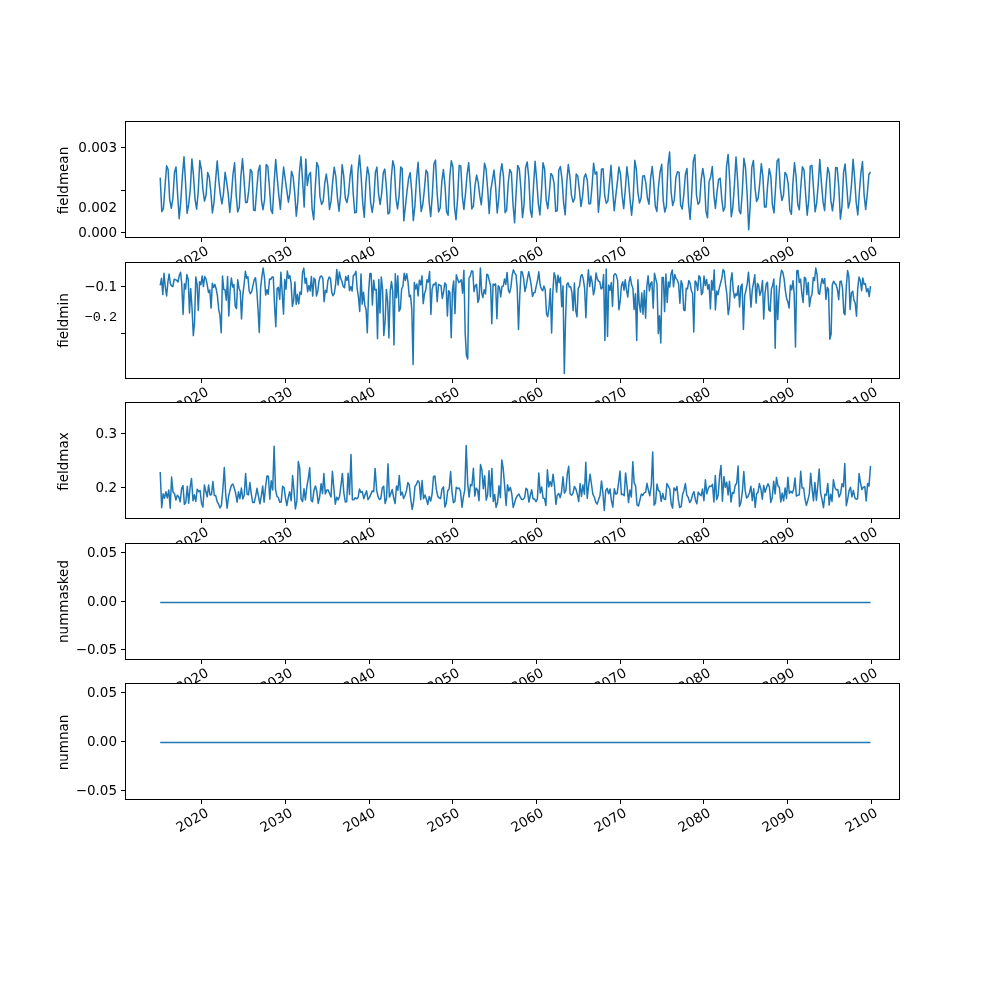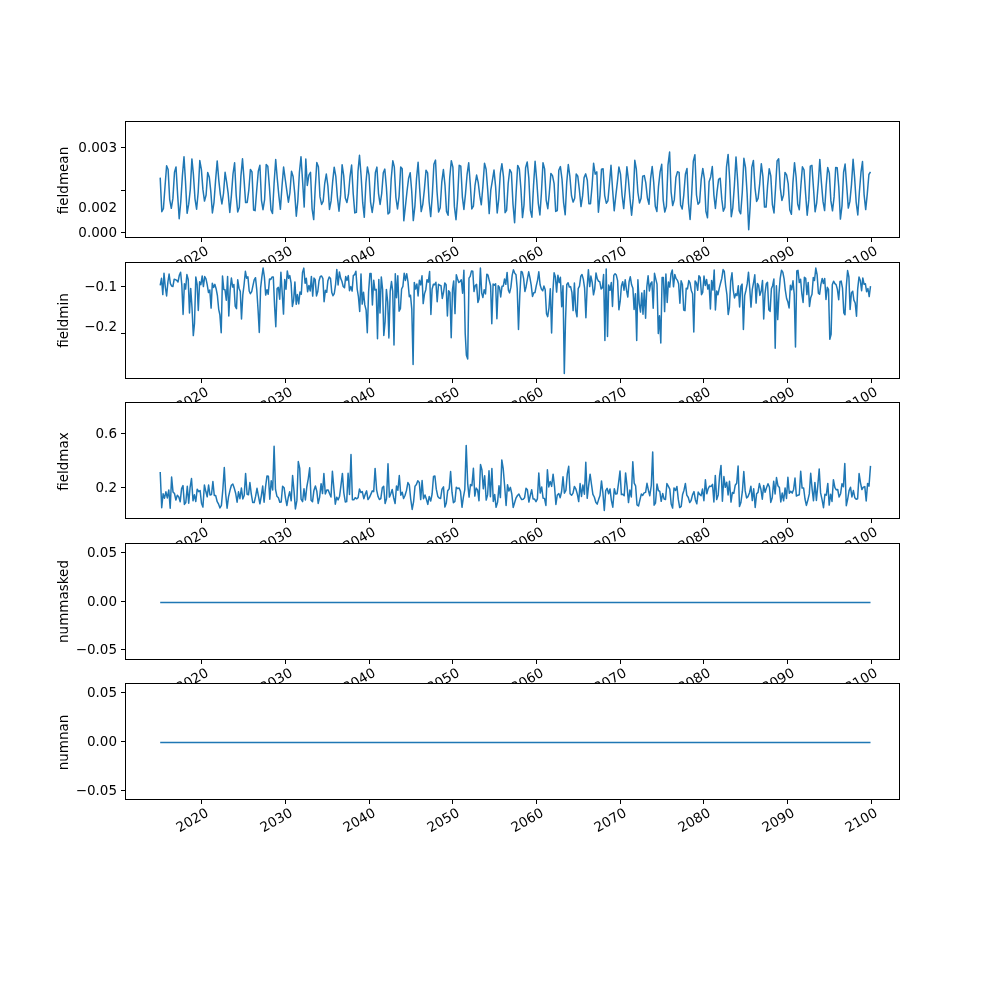--- a/index.html
+++ b/index.html
@@ -77,21 +77,21 @@
     </div>
 
   <div class="subplot" style="top: 261.5px; height: 117px;">
     <div class="ylabel" style="left: 4.5px; top: 51.5px;">fieldmin</div>
     <div class="plotbox">
         <svg width="775" height="117" viewBox="0 0 775 117">
           <polyline fill="none" stroke="#1f77b4" stroke-width="1.5" stroke-linejoin="round" points="34.2,22.4 35.5,15.3 36.8,31.6 38.0,10.3 39.3,24.0 40.6,32.9 41.9,19.0 43.1,11.0 44.4,20.7 45.7,23.1 46.9,23.5 48.2,16.2 49.5,16.6 50.7,17.3 52.0,19.0 53.3,12.3 54.6,9.3 55.8,21.8 57.1,51.4 58.4,20.7 59.6,26.1 60.9,11.6 62.2,16.4 63.5,50.0 64.7,25.4 66.0,44.5 67.3,72.6 68.5,60.5 69.8,13.9 71.1,21.3 72.3,47.4 73.6,18.8 74.9,21.7 76.2,12.9 77.4,23.6 78.7,13.6 80.0,15.8 81.2,21.7 82.5,29.6 83.8,27.0 85.1,45.1 86.3,20.3 87.6,24.4 88.9,21.4 90.1,25.7 91.4,32.5 92.7,46.3 93.9,51.9 95.2,69.7 96.5,13.1 97.8,26.5 99.0,26.8 100.3,37.2 101.6,13.5 102.8,52.9 104.1,27.5 105.4,15.0 106.7,24.1 107.9,21.5 109.2,43.1 110.5,45.6 111.7,16.7 113.0,25.2 114.3,28.6 115.5,56.0 116.8,32.2 118.1,21.5 119.4,8.3 120.6,15.2 121.9,13.8 123.2,28.0 124.4,30.7 125.7,28.6 127.0,22.3 128.2,16.9 129.5,14.7 130.8,27.2 132.1,47.5 133.3,69.4 134.6,25.2 135.9,13.6 137.1,5.1 138.4,14.0 139.7,32.1 141.0,26.7 142.2,31.3 143.5,16.1 144.8,16.4 146.0,14.0 147.3,14.0 148.6,43.1 149.8,63.8 151.1,25.6 152.4,24.4 153.7,36.2 154.9,9.2 156.2,29.8 157.5,51.1 158.7,16.4 160.0,26.2 161.3,7.9 162.6,15.3 163.8,12.6 165.1,20.2 166.4,43.4 167.6,37.6 168.9,18.9 170.2,41.3 171.4,31.6 172.7,40.8 174.0,28.9 175.3,31.3 176.5,9.5 177.8,5.1 179.1,20.3 180.3,15.3 181.6,28.8 182.9,22.5 184.2,27.9 185.4,13.4 186.7,33.1 188.0,15.1 189.2,16.8 190.5,32.9 191.8,28.5 193.0,18.0 194.3,13.5 195.6,13.0 196.9,15.7 198.1,38.7 199.4,27.3 200.7,29.3 201.9,17.7 203.2,13.9 204.5,15.4 205.8,29.6 207.0,32.7 208.3,30.5 209.6,21.3 210.8,6.4 212.1,22.0 213.4,8.9 214.6,15.1 215.9,18.3 217.2,23.5 218.5,24.8 219.7,13.5 221.0,17.4 222.3,12.6 223.5,27.8 224.8,23.6 226.1,28.1 227.3,12.7 228.6,11.7 229.9,8.3 231.2,26.1 232.4,33.5 233.7,48.5 235.0,10.9 236.2,41.1 237.5,29.2 238.8,41.9 240.1,47.0 241.3,69.8 242.6,28.8 243.9,10.6 245.1,10.5 246.4,42.0 247.7,17.2 248.9,27.1 250.2,26.3 251.5,75.8 252.8,16.4 254.0,50.0 255.3,13.9 256.6,26.7 257.8,72.4 259.1,58.7 260.4,26.4 261.7,39.0 262.9,74.9 264.2,28.3 265.5,18.5 266.7,28.1 268.0,82.1 269.3,10.8 270.5,34.8 271.8,12.8 273.1,48.2 274.4,45.7 275.6,26.0 276.9,23.3 278.2,10.2 279.4,17.4 280.7,10.7 282.0,18.9 283.3,33.8 284.5,32.2 285.8,46.4 287.1,101.5 288.3,19.5 289.6,26.1 290.9,21.0 292.1,32.9 293.4,17.3 294.7,21.9 296.0,12.8 297.2,40.6 298.5,30.9 299.8,26.7 301.0,16.7 302.3,19.1 303.6,8.6 304.9,51.4 306.1,26.3 307.4,21.3 308.7,21.8 309.9,19.3 311.2,38.8 312.5,21.2 313.7,22.3 315.0,22.7 316.3,35.4 317.6,29.0 318.8,19.9 320.1,21.6 321.4,52.9 322.6,27.7 323.9,29.5 325.2,74.7 326.5,26.4 327.7,17.9 329.0,50.6 330.3,11.8 331.5,15.7 332.8,19.5 334.1,18.5 335.3,16.8 336.6,30.2 337.9,7.2 339.2,70.2 340.4,92.3 341.7,95.9 343.0,15.2 344.2,13.4 345.5,7.9 346.8,8.3 348.0,28.5 349.3,22.5 350.6,21.4 351.9,39.4 353.1,35.7 354.4,5.1 355.7,30.1 356.9,34.5 358.2,26.7 359.5,30.9 360.8,11.2 362.0,12.1 363.3,17.8 364.6,22.7 365.8,60.8 367.1,21.1 368.4,22.1 369.6,20.8 370.9,55.8 372.2,22.8 373.5,24.5 374.7,33.9 376.0,23.3 377.3,23.1 378.5,16.0 379.8,21.3 381.1,9.4 382.4,27.3 383.6,29.9 384.9,24.2 386.2,12.1 387.4,6.8 388.7,10.1 390.0,11.7 391.2,25.3 392.5,66.5 393.8,32.2 395.1,8.5 396.3,9.2 397.6,15.3 398.9,28.5 400.1,23.7 401.4,16.1 402.7,8.8 404.0,15.1 405.2,22.2 406.5,33.5 407.8,29.7 409.0,29.5 410.3,22.7 411.6,17.1 412.8,8.8 414.1,21.8 415.4,26.1 416.7,27.8 417.9,23.1 419.2,26.7 420.5,50.6 421.7,53.6 423.0,44.8 424.3,25.8 425.6,70.0 426.8,30.0 428.1,9.8 429.4,13.9 430.6,29.1 431.9,12.2 433.2,19.6 434.4,14.3 435.7,43.8 437.0,22.7 438.3,110.5 439.5,57.9 440.8,21.5 442.1,19.8 443.3,24.0 444.6,23.6 445.9,29.4 447.1,47.6 448.4,20.1 449.7,47.3 451.0,53.8 452.2,25.7 453.5,23.2 454.8,13.1 456.0,11.5 457.3,16.1 458.6,25.2 459.9,54.7 461.1,24.8 462.4,6.8 463.7,23.6 464.9,13.1 466.2,19.5 467.5,31.8 468.7,26.1 470.0,9.9 471.3,15.8 472.6,18.3 473.8,18.8 475.1,25.9 476.4,24.6 477.6,11.6 478.9,77.6 480.2,6.1 481.5,73.4 482.7,22.1 484.0,27.3 485.3,19.6 486.5,43.4 487.8,12.4 489.1,10.8 490.3,12.1 491.6,17.6 492.9,46.8 494.2,38.2 495.4,23.0 496.7,18.7 498.0,27.2 499.2,16.8 500.5,27.2 501.8,34.0 503.1,18.6 504.3,13.8 505.6,21.8 506.9,25.2 508.1,46.4 509.4,30.8 510.7,77.4 511.9,16.8 513.2,40.5 514.5,49.1 515.8,29.9 517.0,51.3 518.3,27.4 519.6,55.2 520.8,24.2 522.1,12.8 523.4,27.9 524.7,20.4 525.9,18.9 527.2,45.2 528.5,10.3 529.7,15.6 531.0,21.2 532.3,70.6 533.5,52.8 534.8,80.0 536.1,14.6 537.4,14.5 538.6,48.6 539.9,11.1 541.2,39.5 542.4,19.0 543.7,24.1 545.0,11.1 546.3,7.0 547.5,23.8 548.8,11.4 550.1,15.6 551.3,17.1 552.6,20.8 553.9,40.3 555.1,17.7 556.4,21.4 557.7,47.0 559.0,47.7 560.2,25.2 561.5,25.9 562.8,17.6 564.0,19.8 565.3,27.5 566.6,30.8 567.8,69.0 569.1,17.9 570.4,20.0 571.7,27.3 572.9,12.7 574.2,14.5 575.5,31.7 576.7,29.5 578.0,13.1 579.3,22.4 580.6,16.5 581.8,26.1 583.1,21.5 584.4,45.9 585.6,17.4 586.9,27.1 588.2,7.0 589.4,47.0 590.7,27.9 592.0,31.7 593.3,25.1 594.5,20.3 595.8,15.4 597.1,6.6 598.3,8.5 599.6,22.0 600.9,31.5 602.2,51.5 603.4,44.5 604.7,18.1 606.0,9.8 607.2,26.8 608.5,35.0 609.8,30.8 611.0,32.7 612.3,22.8 613.6,43.9 614.9,23.4 616.1,21.1 617.4,66.4 618.7,32.7 619.9,27.5 621.2,20.9 622.5,9.2 623.8,26.3 625.0,44.1 626.3,26.3 627.6,19.3 628.8,11.8 630.1,40.1 631.4,20.5 632.6,22.4 633.9,32.4 635.2,28.0 636.5,17.6 637.7,55.9 639.0,30.7 640.3,20.7 641.5,19.3 642.8,46.8 644.1,48.4 645.4,25.7 646.6,22.7 647.9,16.0 649.2,85.2 650.4,22.7 651.7,56.6 653.0,30.5 654.2,15.4 655.5,7.3 656.8,9.1 658.1,15.9 659.3,27.1 660.6,35.5 661.9,39.1 663.1,44.9 664.4,22.3 665.7,26.7 667.0,17.8 668.2,31.1 669.5,84.1 670.8,8.0 672.0,7.4 673.3,19.6 674.6,16.2 675.8,30.3 677.1,39.5 678.4,14.3 679.7,15.3 680.9,31.6 682.2,19.4 683.5,43.5 684.7,34.7 686.0,31.3 687.3,14.4 688.5,17.5 689.8,5.1 691.1,11.7 692.4,30.1 693.6,31.3 694.9,21.3 696.2,15.5 697.4,20.5 698.7,15.5 700.0,36.5 701.3,24.3 702.5,26.4 703.8,76.2 705.1,71.2 706.3,21.8 707.6,18.2 708.9,20.6 710.1,21.6 711.4,26.4 712.7,36.7 714.0,18.5 715.2,18.1 716.5,25.1 717.8,49.8 719.0,51.8 720.3,23.5 721.6,7.6 722.9,14.0 724.1,46.4 725.4,30.0 726.7,28.2 727.9,37.1 729.2,40.0 730.5,53.2 731.7,25.8 733.0,14.0 734.3,17.4 735.6,27.7 736.8,15.0 738.1,21.3 739.4,20.8 740.6,28.7 741.9,25.5 743.2,33.6 744.5,23.1"></polyline>
         </svg>
       </div>
   <div class="ytick" style="top: 71.1798px;"></div>
-      <div class="yticklab" style="top: 57px;">−0.2</div>
+      <div class="yticklab" style="top: 48px; font-family: Liberation Mono, monospace;">−0.2</div>
       <div class="ytick" style="top: 24.9348px;"></div>
       <div class="yticklab" style="top: 17.9348px;">−0.1</div>
       <div class="xtick" style="left: 201.161px;"></div>
       <div class="xticklab" style="right: 796.839px; top: 122px;">2020</div>
       <div class="xtick" style="left: 284.854px;"></div>
       <div class="xticklab" style="right: 713.146px; top: 122px;">2030</div>
       <div class="xtick" style="left: 368.548px;"></div>
       <div class="xticklab" style="right: 629.452px; top: 122px;">2040</div>
       <div class="xtick" style="left: 452.241px;"></div>
       <div class="xticklab" style="right: 545.759px; top: 122px;">2050</div>
@@ -110,21 +110,21 @@
   <div class="subplot" style="top: 402px; height: 117px;">
     <div class="ylabel" style="left: 4.5px; top: 51.5px;">fieldmax</div>
     <div class="plotbox">
         <svg width="775" height="117" viewBox="0 0 775 117">
           <polyline fill="none" stroke="#1f77b4" stroke-width="1.5" stroke-linejoin="round" points="34.2,69.0 35.7,104.8 37.1,90.8 38.5,95.2 39.9,88.8 41.3,94.9 42.8,87.0 44.2,105.3 45.6,74.0 47.0,88.9 48.5,90.5 49.9,97.1 51.3,92.3 52.7,93.7 54.2,98.7 55.6,85.6 57.0,82.6 58.4,101.4 59.8,99.5 61.3,83.2 62.7,100.2 64.1,84.3 65.5,75.5 67.0,97.8 68.4,91.8 69.8,98.5 71.2,86.2 72.7,88.6 74.1,87.5 75.5,100.2 76.9,104.1 78.4,82.0 79.8,88.3 81.2,93.8 82.6,82.0 84.0,92.0 85.5,91.5 86.9,78.5 88.3,92.5 89.7,92.6 91.2,98.7 92.6,101.2 94.0,104.9 95.4,102.4 96.9,85.8 98.3,64.5 99.7,91.0 101.1,105.2 102.5,93.8 104.0,87.3 105.4,82.3 106.8,81.0 108.2,84.9 109.7,90.5 111.1,99.2 112.5,88.8 113.9,95.7 115.4,85.1 116.8,95.9 118.2,92.5 119.6,70.5 121.1,91.2 122.5,91.7 123.9,79.6 125.3,91.1 126.7,99.4 128.2,99.6 129.6,93.4 131.0,85.3 132.4,92.8 133.9,100.8 135.3,93.1 136.7,83.0 138.1,99.2 139.6,83.5 141.0,72.9 142.4,73.3 143.8,96.3 145.2,77.7 146.7,87.0 148.1,43.3 149.5,86.4 150.9,93.2 152.4,94.7 153.8,99.2 155.2,99.0 156.6,83.2 158.1,84.7 159.5,95.1 160.9,102.5 162.3,94.1 163.7,88.8 165.2,97.8 166.6,72.5 168.0,87.6 169.4,105.9 170.9,97.4 172.3,58.6 173.7,65.1 175.1,96.2 176.6,98.7 178.0,85.8 179.4,97.0 180.8,84.0 182.3,75.6 183.7,64.8 185.1,97.2 186.5,98.8 187.9,87.6 189.4,83.0 190.8,88.2 192.2,100.4 193.6,94.3 195.1,80.7 196.5,90.6 197.9,70.6 199.3,90.9 200.8,87.1 202.2,86.9 203.6,90.8 205.0,94.0 206.4,68.2 207.9,85.8 209.3,101.2 210.7,94.2 212.1,96.9 213.6,93.2 215.0,82.1 216.4,70.4 217.8,89.6 219.3,99.0 220.7,98.6 222.1,70.2 223.5,91.5 225.0,51.5 226.4,96.8 227.8,96.8 229.2,94.7 230.6,95.8 232.1,94.6 233.5,85.9 234.9,89.5 236.3,88.6 237.8,95.7 239.2,91.3 240.6,87.9 242.0,96.6 243.5,94.4 244.9,91.1 246.3,87.9 247.7,88.6 249.1,65.4 250.6,86.8 252.0,93.4 253.4,96.5 254.8,95.6 256.3,84.8 257.7,83.3 259.1,100.5 260.5,95.7 262.0,60.8 263.4,94.1 264.8,90.8 266.2,86.5 267.7,95.0 269.1,100.5 270.5,83.1 271.9,87.3 273.3,72.6 274.8,92.2 276.2,89.2 277.6,95.5 279.0,92.5 280.5,87.4 281.9,79.6 283.3,81.9 284.7,96.0 286.2,106.4 287.6,98.7 289.0,83.2 290.4,81.6 291.8,77.7 293.3,79.4 294.7,96.6 296.1,77.6 297.5,95.8 299.0,92.0 300.4,96.3 301.8,101.4 303.2,93.6 304.7,98.0 306.1,91.0 307.5,73.5 308.9,73.0 310.3,86.2 311.8,93.4 313.2,95.0 314.6,95.5 316.0,86.2 317.5,83.9 318.9,104.1 320.3,100.0 321.7,87.7 323.2,85.8 324.6,68.6 326.0,89.2 327.4,99.7 328.9,98.4 330.3,84.3 331.7,85.6 333.1,85.0 334.5,88.4 336.0,104.3 337.4,94.1 338.8,86.6 340.2,42.4 341.7,80.6 343.1,94.1 344.5,81.5 345.9,82.8 347.4,65.2 348.8,93.1 350.2,85.1 351.6,86.9 353.0,97.8 354.5,61.5 355.9,66.7 357.3,85.8 358.7,72.7 360.2,97.1 361.6,91.9 363.0,67.8 364.4,93.8 365.9,65.5 367.3,98.4 368.7,91.6 370.1,104.3 371.6,99.1 373.0,82.8 374.4,94.6 375.8,56.9 377.2,65.6 378.7,83.8 380.1,102.5 381.5,81.7 382.9,88.0 384.4,84.4 385.8,91.0 387.2,104.5 388.6,99.8 390.1,94.8 391.5,92.5 392.9,91.1 394.3,94.1 395.7,96.6 397.2,96.2 398.6,94.7 400.0,85.3 401.4,86.8 402.9,99.1 404.3,92.5 405.7,86.8 407.1,96.0 408.6,96.1 410.0,98.7 411.4,95.8 412.8,70.0 414.2,90.0 415.7,84.0 417.1,95.1 418.5,95.5 419.9,102.4 421.4,66.8 422.8,83.9 424.2,78.4 425.6,83.4 427.1,71.2 428.5,83.3 429.9,101.4 431.3,92.0 432.8,90.6 434.2,94.7 435.6,88.5 437.0,73.7 438.4,90.2 439.9,87.4 441.3,70.9 442.7,63.3 444.1,90.7 445.6,92.3 447.0,90.2 448.4,83.5 449.8,85.8 451.3,91.1 452.7,98.6 454.1,80.6 455.5,93.5 456.9,82.0 458.4,91.2 459.8,59.2 461.2,95.3 462.6,82.9 464.1,71.2 465.5,81.5 466.9,91.3 468.3,94.0 469.8,99.2 471.2,101.1 472.6,96.6 474.0,92.6 475.5,77.9 476.9,89.8 478.3,107.5 479.7,87.6 481.1,85.3 482.6,90.8 484.0,85.9 485.4,97.6 486.8,104.2 488.3,85.7 489.7,91.0 491.1,90.7 492.5,80.3 494.0,68.1 495.4,91.6 496.8,91.2 498.2,92.6 499.6,69.9 501.1,83.9 502.5,99.6 503.9,87.1 505.3,93.9 506.8,58.7 508.2,80.1 509.6,82.9 511.0,101.8 512.5,103.0 513.9,97.0 515.3,91.1 516.7,92.4 518.1,89.9 519.6,89.4 521.0,80.3 522.4,87.2 523.8,92.7 525.3,82.5 526.7,48.9 528.1,102.2 529.5,100.0 531.0,81.0 532.4,87.5 533.8,88.4 535.2,98.3 536.7,90.4 538.1,96.0 539.5,96.5 540.9,80.5 542.3,83.1 543.8,86.1 545.2,101.0 546.6,105.1 548.0,84.9 549.5,87.5 550.9,83.4 552.3,96.4 553.7,104.6 555.2,103.4 556.6,91.4 558.0,87.2 559.4,80.5 560.8,92.2 562.3,94.5 563.7,99.6 565.1,97.5 566.5,91.9 568.0,88.6 569.4,96.9 570.8,100.8 572.2,89.1 573.7,91.5 575.1,92.7 576.5,86.1 577.9,97.7 579.4,76.7 580.8,90.7 582.2,85.6 583.6,83.1 585.0,83.5 586.5,81.4 587.9,98.9 589.3,72.4 590.7,96.6 592.2,91.9 593.6,72.6 595.0,62.4 596.4,98.2 597.9,73.5 599.3,84.3 600.7,79.2 602.1,92.0 603.5,78.2 605.0,99.1 606.4,89.5 607.8,90.4 609.2,82.3 610.7,80.3 612.1,63.0 613.5,103.6 614.9,99.5 616.4,88.2 617.8,68.5 619.2,87.9 620.6,94.9 622.0,93.6 623.5,89.7 624.9,83.2 626.3,97.6 627.7,85.7 629.2,104.4 630.6,90.8 632.0,89.4 633.4,80.6 634.9,86.2 636.3,96.2 637.7,82.4 639.1,89.3 640.6,84.4 642.0,80.7 643.4,84.0 644.8,99.4 646.2,94.8 647.7,78.3 649.1,91.0 650.5,74.6 651.9,82.7 653.4,84.5 654.8,99.0 656.2,90.1 657.6,97.8 659.1,84.9 660.5,95.4 661.9,74.3 663.3,90.2 664.7,88.3 666.2,90.1 667.6,86.4 669.0,75.1 670.4,93.1 671.9,92.2 673.3,91.7 674.7,68.3 676.1,85.1 677.6,84.9 679.0,96.0 680.4,102.4 681.8,97.3 683.3,90.9 684.7,70.3 686.1,85.8 687.5,97.8 688.9,79.4 690.4,97.5 691.8,82.5 693.2,66.1 694.6,89.9 696.1,96.8 697.5,104.7 698.9,91.3 700.3,92.2 701.8,80.4 703.2,102.1 704.6,91.2 706.0,98.4 707.4,76.7 708.9,84.6 710.3,86.9 711.7,86.5 713.1,94.0 714.6,90.7 716.0,80.7 717.4,83.7 718.8,60.5 720.3,102.7 721.7,96.0 723.1,87.6 724.5,84.2 725.9,93.9 727.4,87.6 728.8,94.7 730.2,96.2 731.6,95.7 733.1,70.6 734.5,79.8 735.9,86.6 737.3,84.1 738.8,83.6 740.2,97.9 741.6,80.4 743.0,83.1 744.5,62.9"></polyline>
         </svg>
       </div>
   <div class="ytick" style="top: 85.4648px;"></div>
       <div class="yticklab" style="top: 78.4648px;">0.2</div>
       <div class="ytick" style="top: 30.5352px;"></div>
-      <div class="yticklab" style="top: 23.5352px;">0.6</div>
+      <div class="yticklab" style="top: 23.5352px;">0.3</div>
       <div class="xtick" style="left: 201.161px;"></div>
       <div class="xticklab" style="right: 796.839px; top: 122px;">2020</div>
       <div class="xtick" style="left: 284.854px;"></div>
       <div class="xticklab" style="right: 713.146px; top: 122px;">2030</div>
       <div class="xtick" style="left: 368.548px;"></div>
       <div class="xticklab" style="right: 629.452px; top: 122px;">2040</div>
       <div class="xtick" style="left: 452.241px;"></div>
       <div class="xticklab" style="right: 545.759px; top: 122px;">2050</div>
       <div class="xtick" style="left: 535.934px;"></div>
       <div class="xticklab" style="right: 462.066px; top: 122px;">2060</div>

